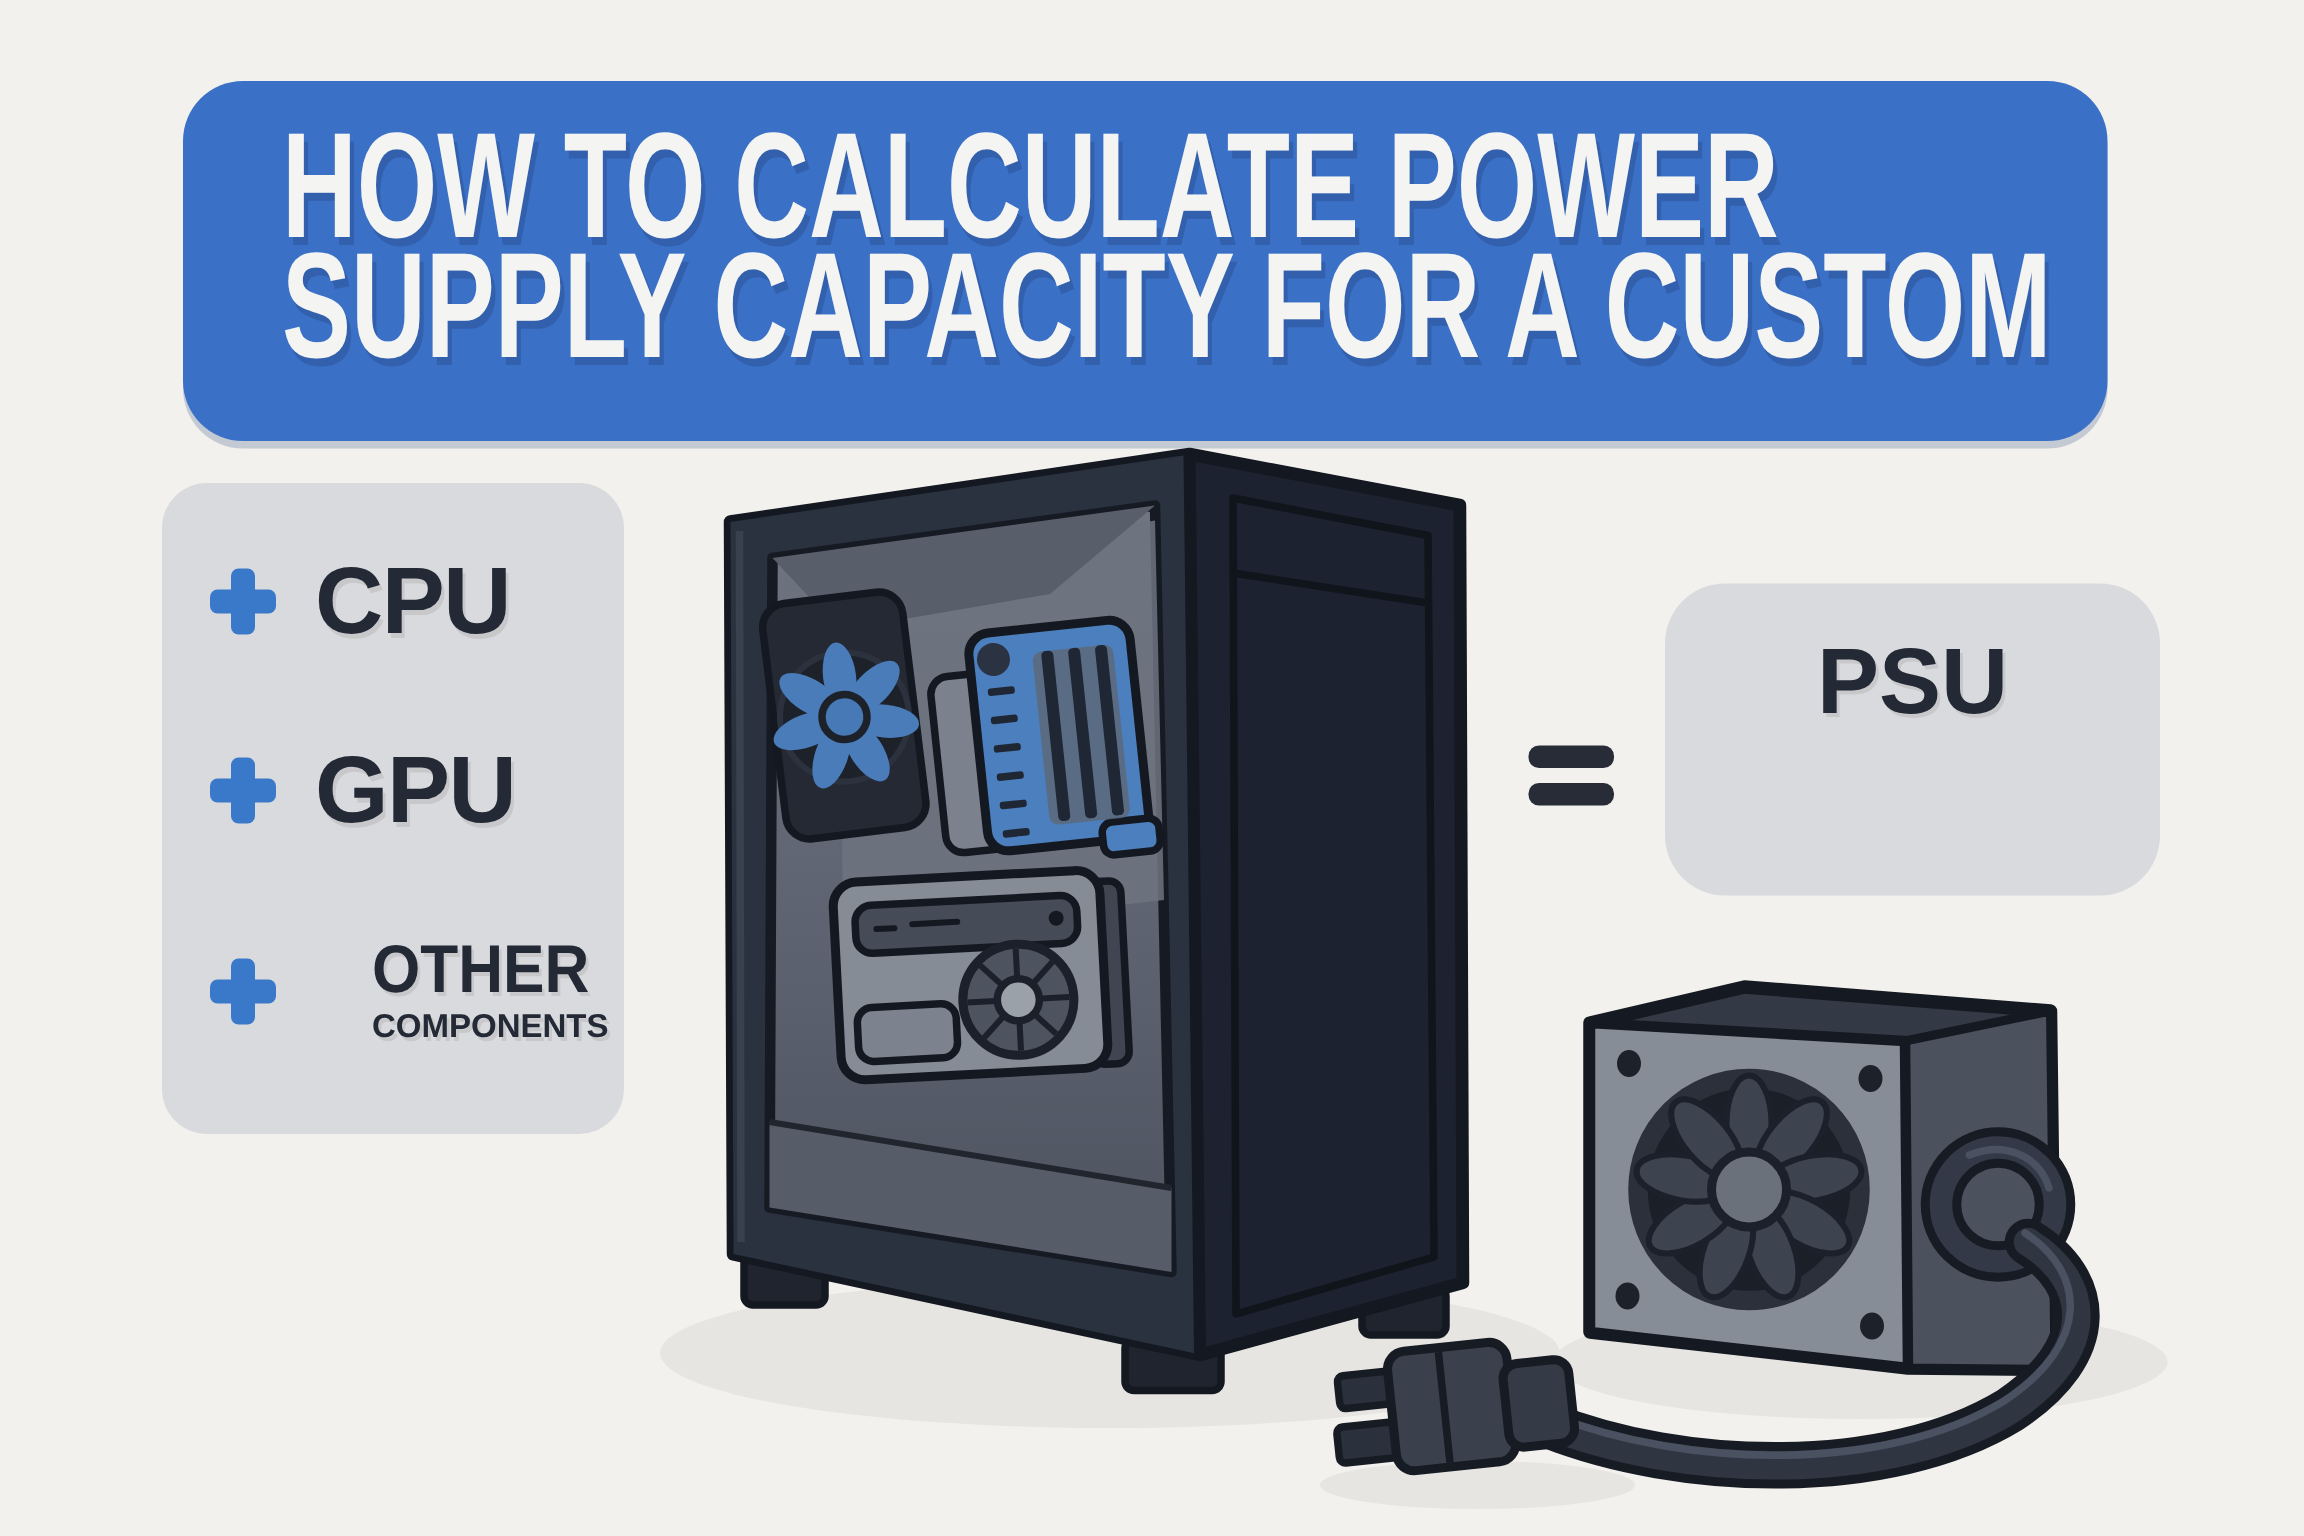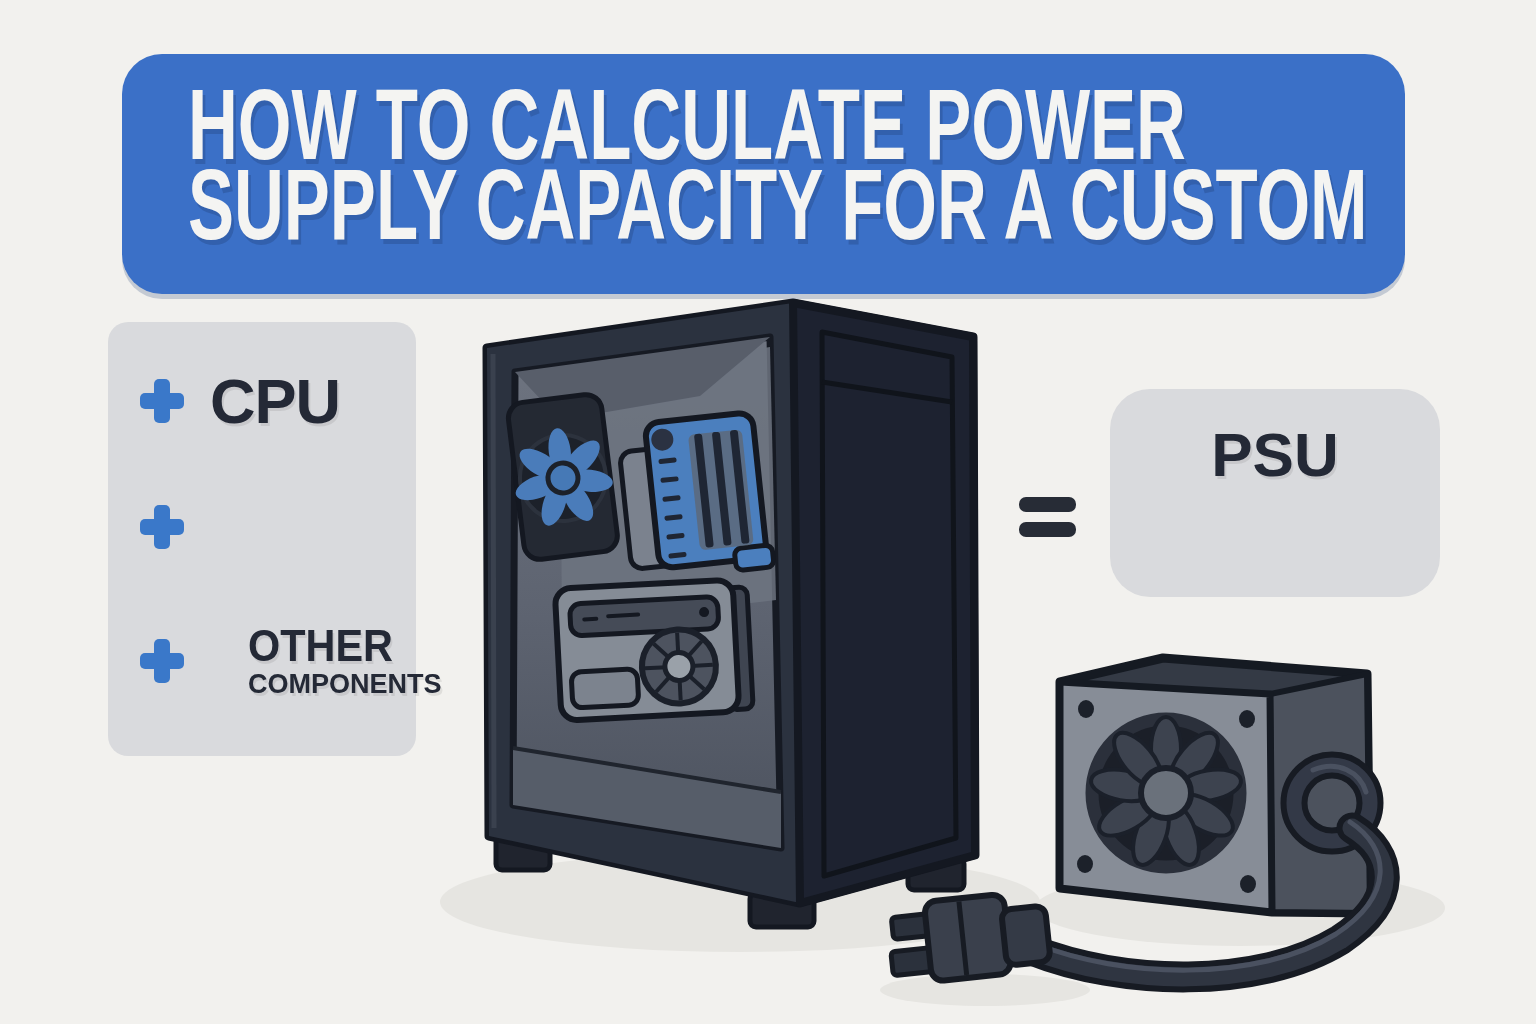--- a/index.html
+++ b/index.html
@@ -22,35 +22,35 @@
   }
   .banner-line{font-weight:bold;font-size:100px;line-height:80px;white-space:nowrap;}
   .banner-line>span{
     display:inline-block;transform:scaleX(.69);transform-origin:left center;
     text-shadow:4px 5px 0 rgba(25,46,94,.25);
   }
 
   
   .components-box{
     position:absolute;left:108px;top:322px;width:308px;height:434px;
-    background:#d9dadd;border-radius:20px;
+    background:#d9dadd;border-radius:30px;
   }
   .comp-row{position:absolute;left:30px;display:flex;align-items:center;gap:24px;}
   .row-0{top:46px;height:66px;}
   .row-1{top:172px;height:66px;}
   .row-2{top:294px;height:90px;}
   .plus-icon{width:48px;height:48px;flex:0 0 auto;}
   .comp-label{
     font-weight:bold;font-size:63px;line-height:63px;letter-spacing:-1px;
     color:#242936;text-shadow:2px 3px 0 rgba(0,0,0,.08);white-space:nowrap;
   }
   .comp-label-block{color:#242936;text-shadow:2px 3px 0 rgba(0,0,0,.08);margin-left:38px;}
   .comp-label-main{font-weight:bold;font-size:45px;line-height:46px;white-space:nowrap;
     display:inline-block;transform:scaleX(.92);transform-origin:left center;}
-  .comp-label-sub{font-weight:bold;font-size:27px;line-height:30px;white-space:nowrap;}
+  .comp-label-sub{font-weight:bold;font-size:22px;line-height:30px;white-space:nowrap;}
 
   
   .equals{position:absolute;left:1019px;top:497px;display:flex;flex-direction:column;gap:10px;}
   .equals .bar{width:57px;height:15px;border-radius:7px;background:#272c36;}
 
   
   .result-box{
     position:absolute;left:1110px;top:389px;width:330px;height:208px;
     background:#d9dadd;border-radius:40px;
     box-sizing:border-box;padding-top:31px;text-align:center;
@@ -226,20 +226,21 @@
         <rect x="16" y="2" width="16" height="44" rx="5" fill="#3a78c9"></rect>
         <rect x="2" y="16" width="44" height="16" rx="5" fill="#3a78c9"></rect>
       </svg>
       <span class="comp-label">CPU</span>
     </div>
     <div class="comp-row row-1">
       <svg class="plus-icon" viewBox="0 0 48 48">
         <rect x="16" y="2" width="16" height="44" rx="5" fill="#3a78c9"></rect>
         <rect x="2" y="16" width="44" height="16" rx="5" fill="#3a78c9"></rect>
       </svg>
+      <span class="comp-label">GPU</span>
     </div>
     <div class="comp-row row-2">
       <svg class="plus-icon" viewBox="0 0 48 48">
         <rect x="16" y="2" width="16" height="44" rx="5" fill="#3a78c9"></rect>
         <rect x="2" y="16" width="44" height="16" rx="5" fill="#3a78c9"></rect>
       </svg>
       <div class="comp-label-block">
         <div><span class="comp-label-main">OTHER</span></div>
         <div class="comp-label-sub">COMPONENTS</div>
       </div>

